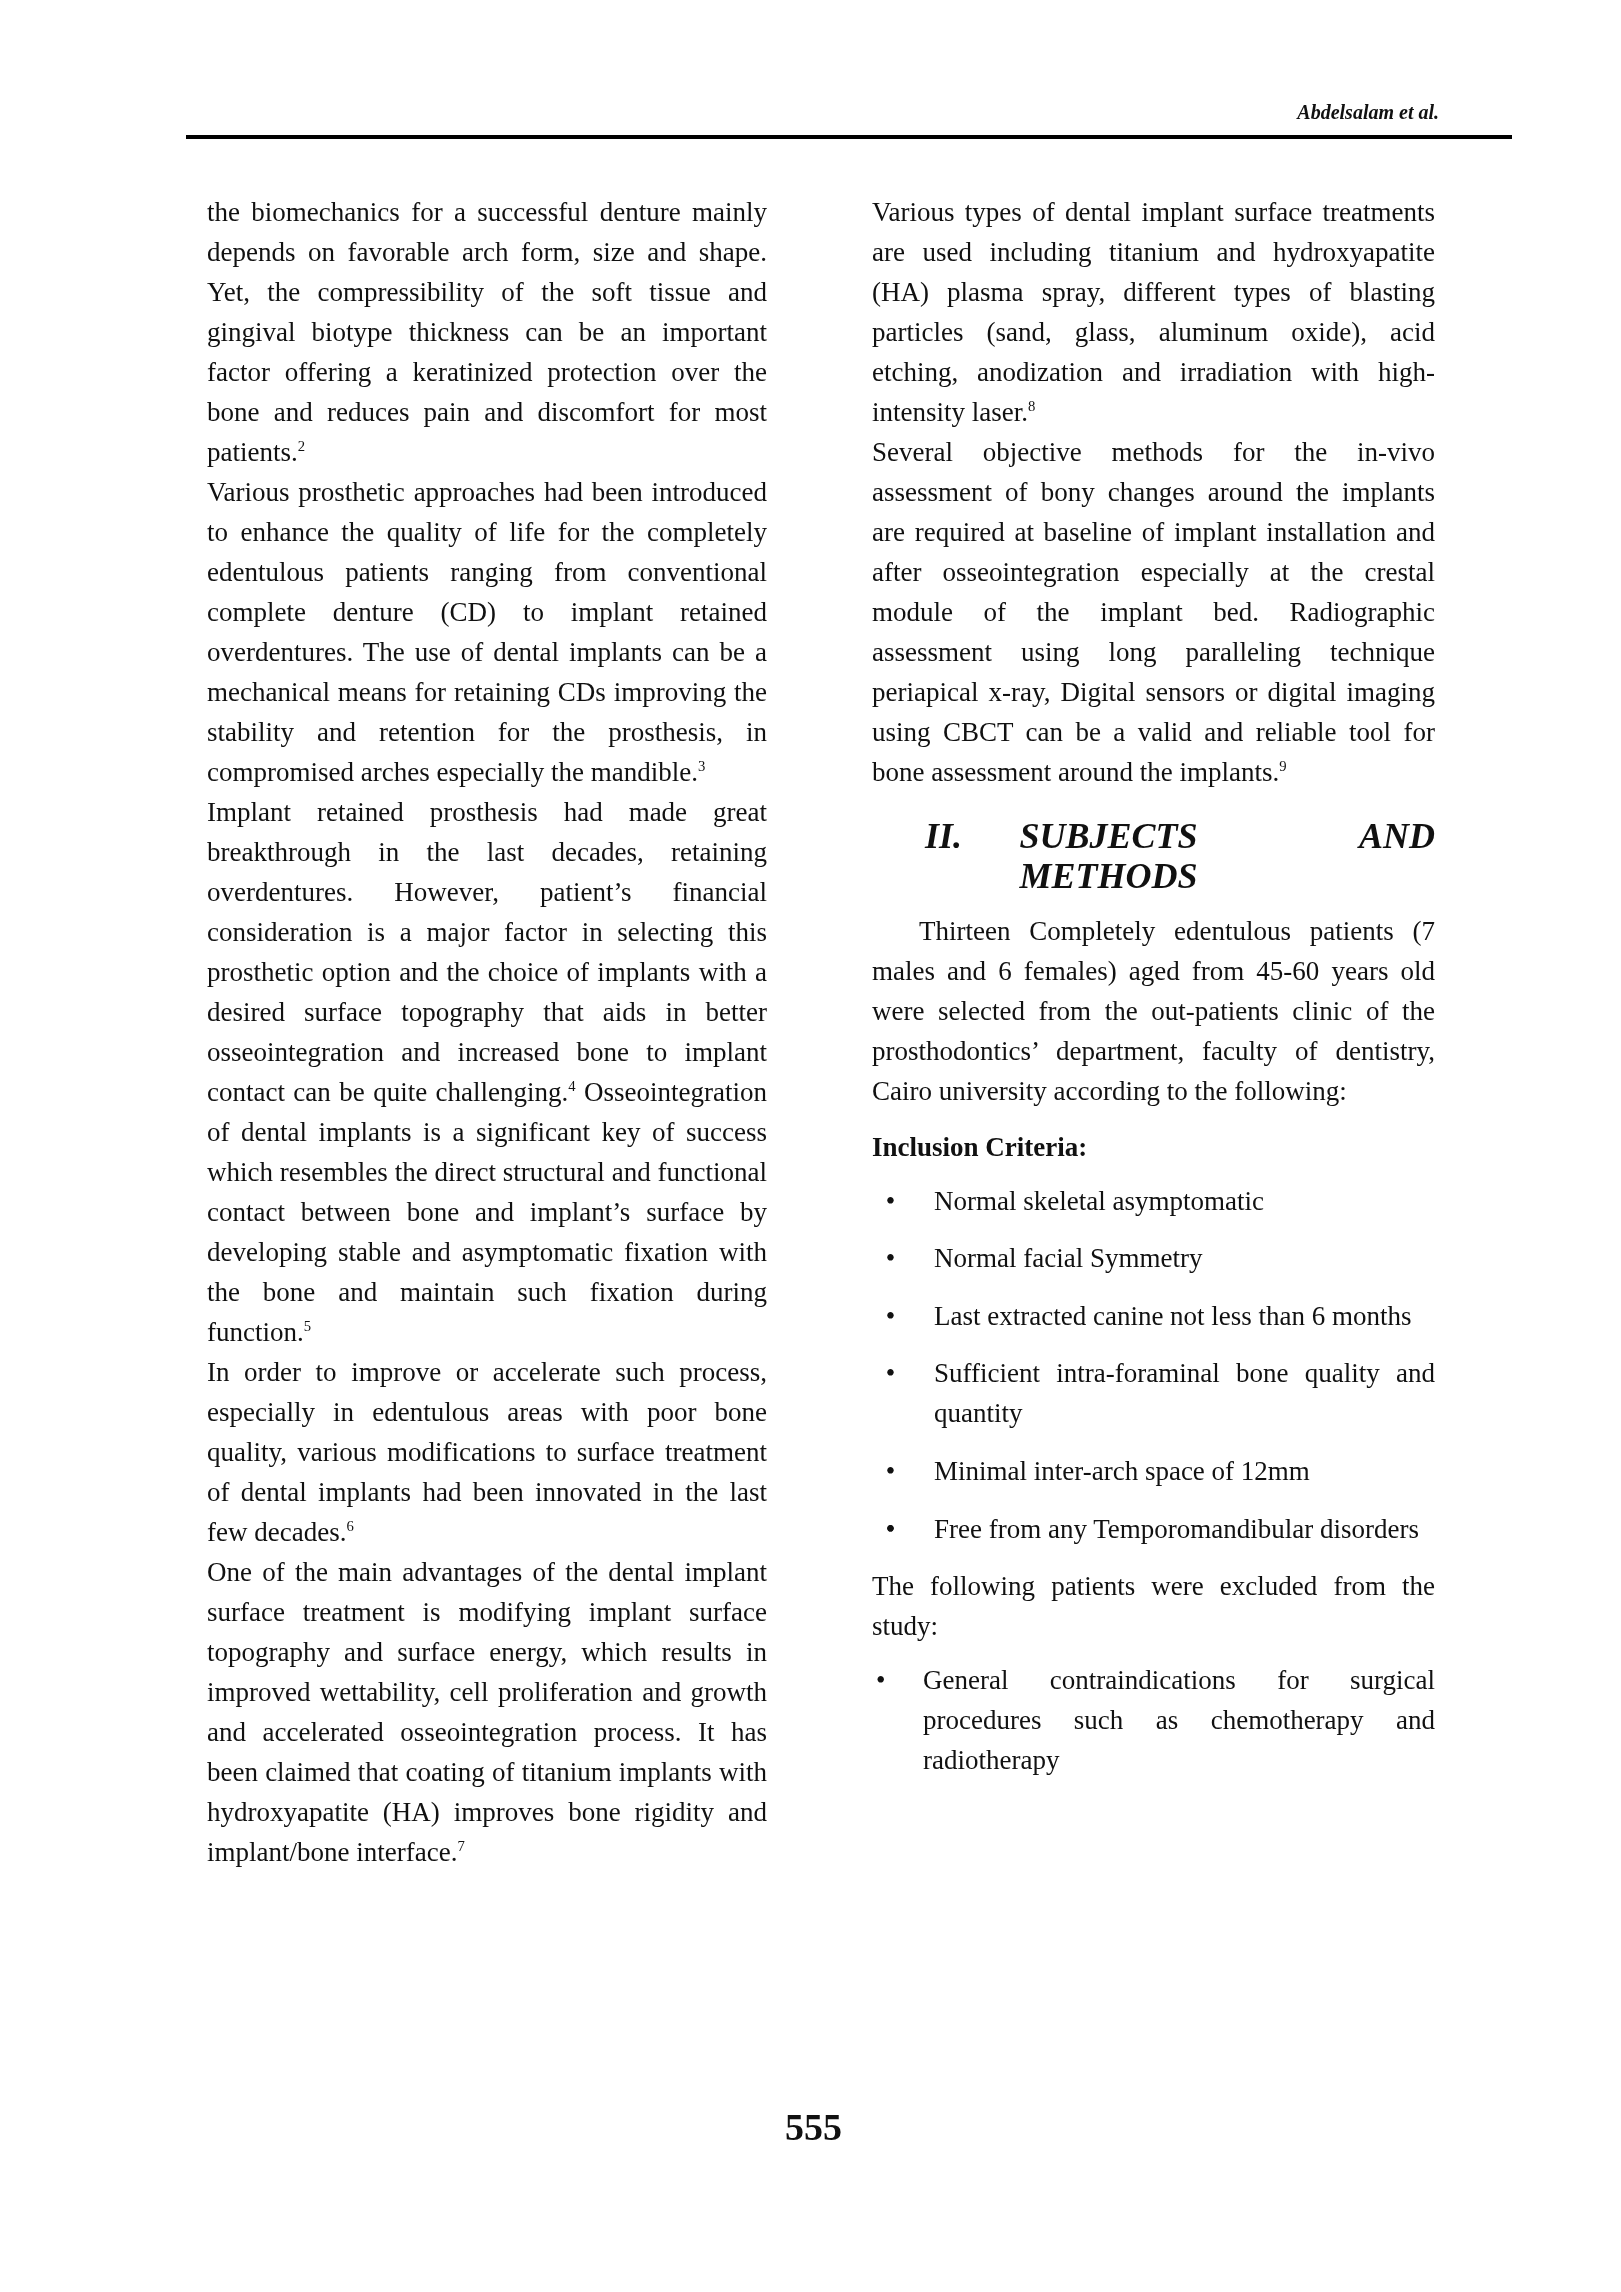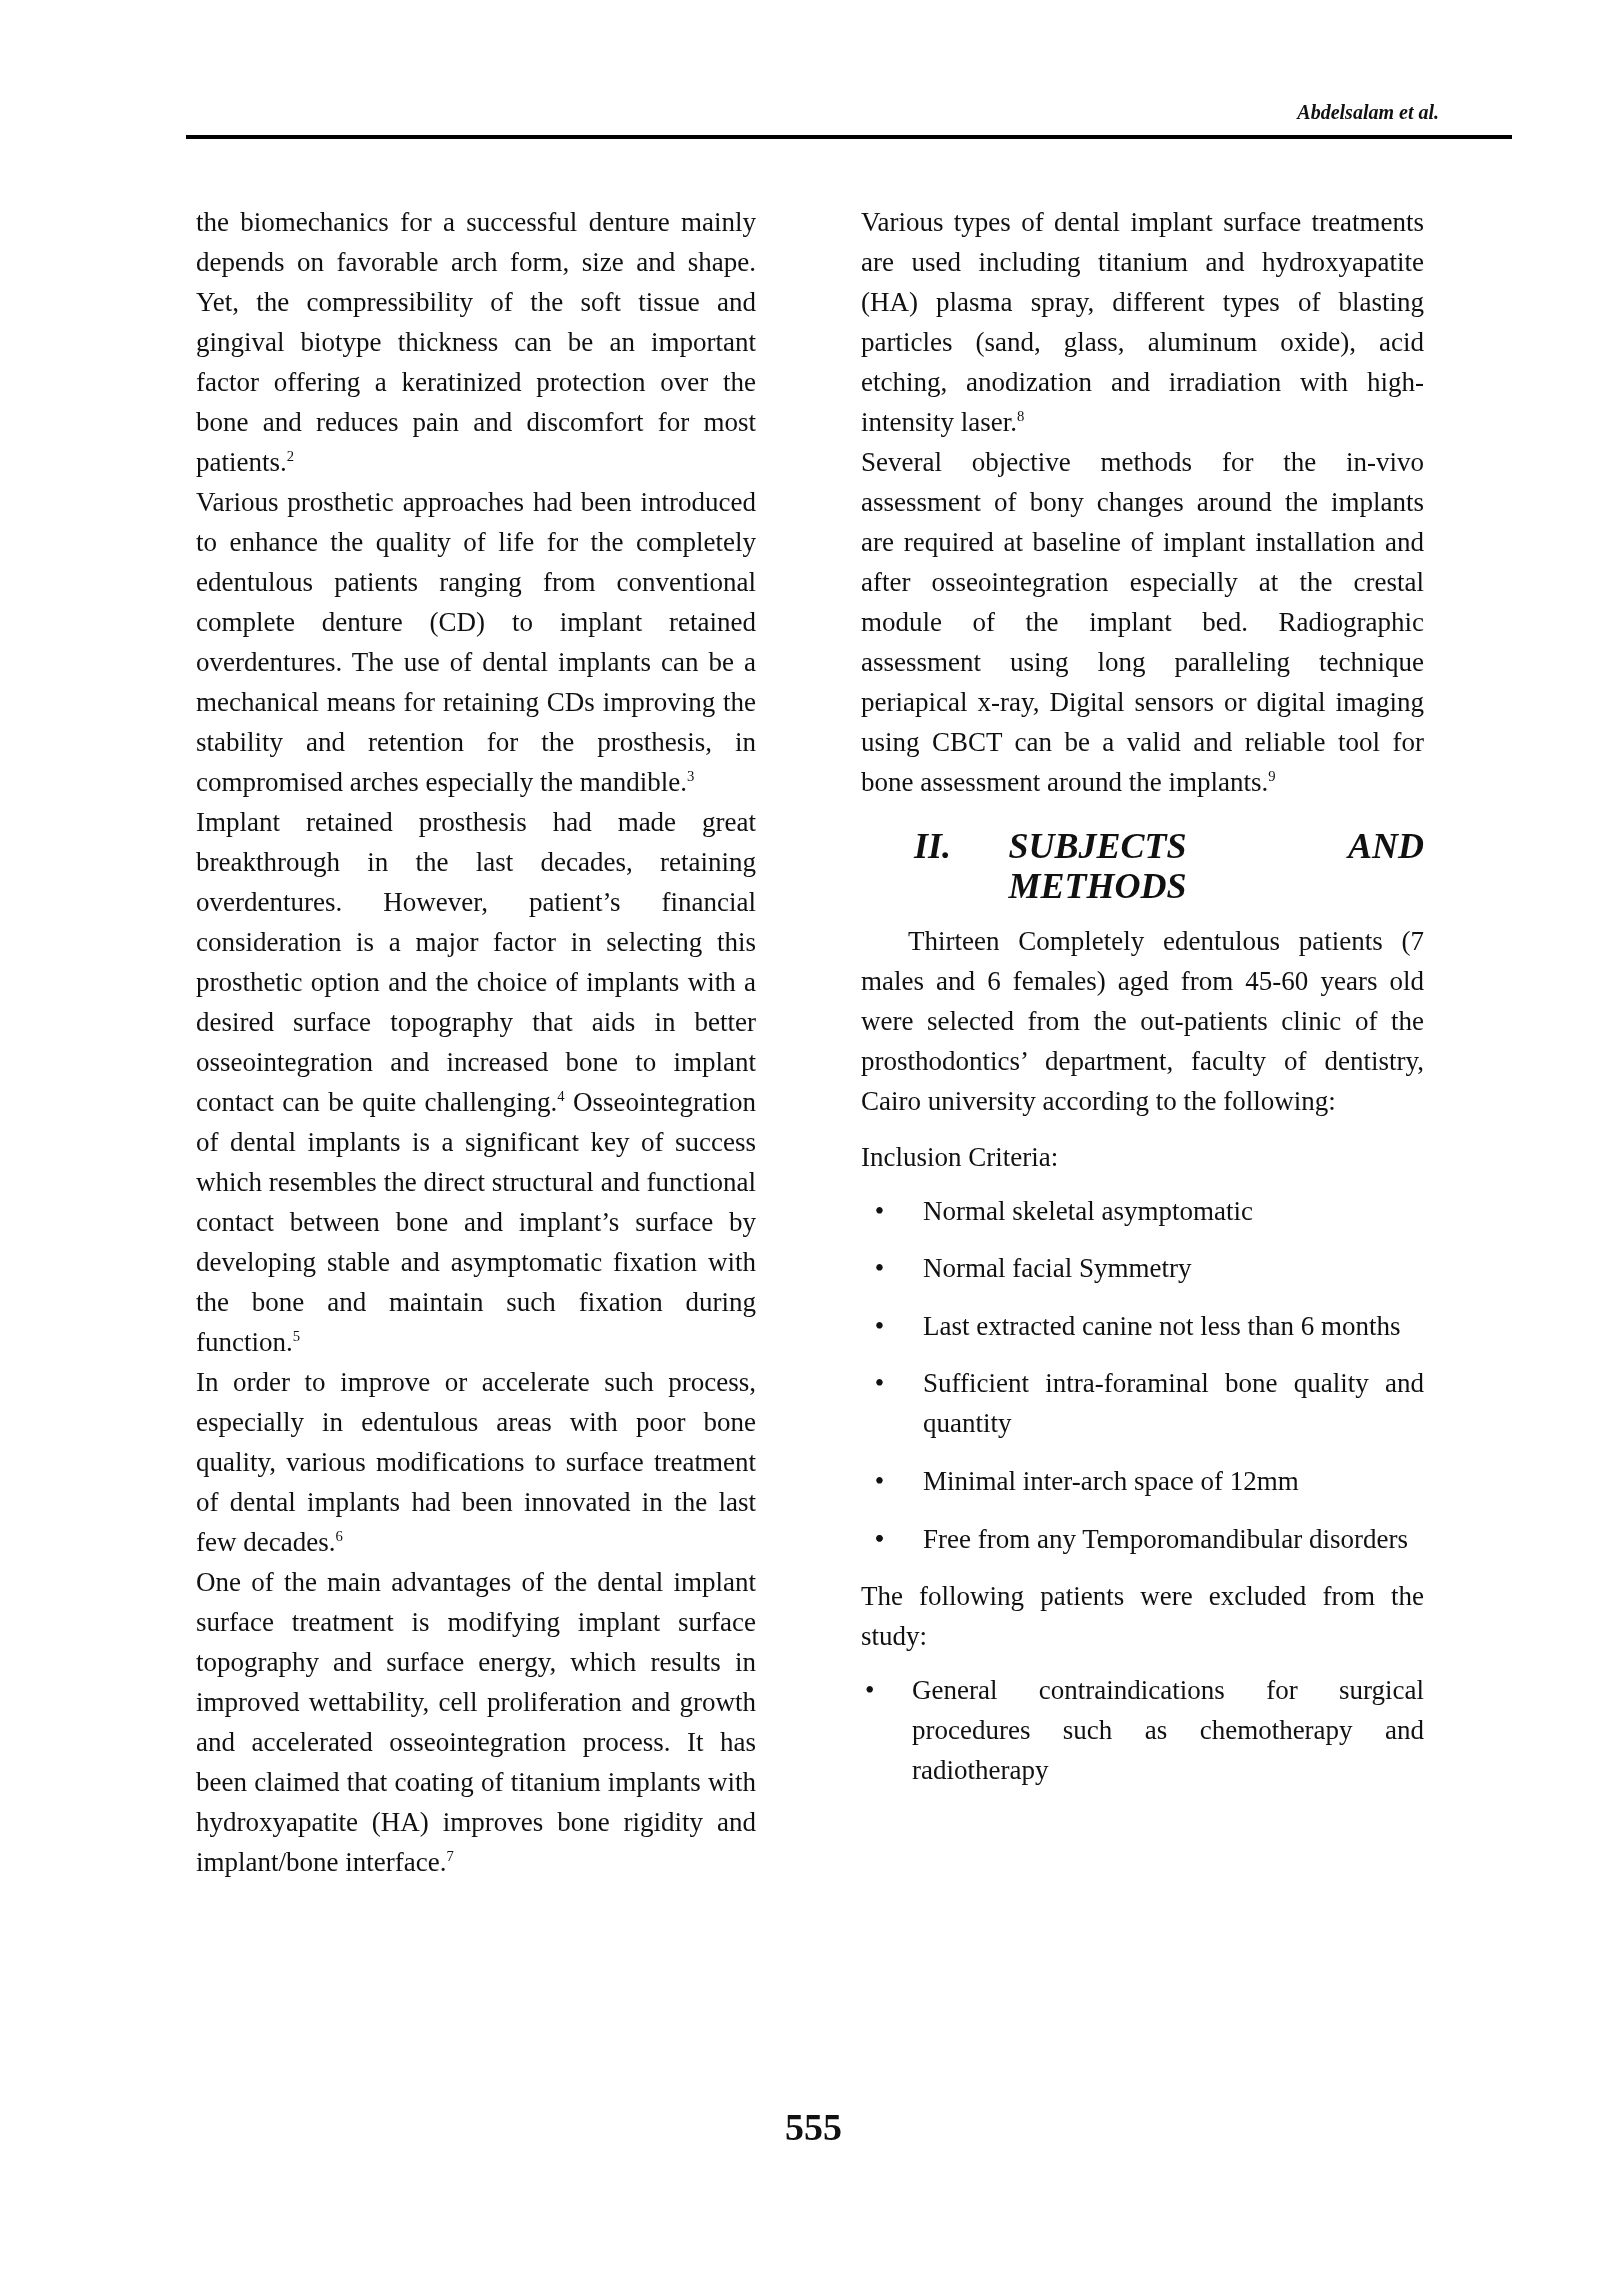--- a/index.html
+++ b/index.html
@@ -1,29 +1,29 @@
 <!DOCTYPE html>
 <html><head>
 <meta charset="utf-8">
 <style>
   html, body { margin: 0; padding: 0; background: #ffffff; }
   body { width: 1621px; height: 2293px; position: relative; overflow: hidden;
          font-family: "Liberation Serif", "DejaVu Serif", serif; color: #111; }
   .header-author { position: absolute; left: 1078px; top: 96px; width: 361px; text-align: right;
          font-weight: bold; font-style: italic; font-size: 20px; line-height: 33px; }
   .header-rule { position: absolute; left: 186px; top: 135px; width: 1326px; height: 3.9px; background: #000; }
-  .col { position: absolute; top: 202px; font-size: 27px; line-height: 40px; text-align: justify; }
+  .col { position: absolute; top: 192px; font-size: 27px; line-height: 40px; text-align: justify; margin-left: 11px; }
   .col-left { left: 196px; width: 560px; }
   .col-right { left: 861px; width: 563px; }
   .para { margin: 0; }
   .para sup { font-size: 14.7px; line-height: 0; vertical-align: 9.8px; }
   .section-heading { font-weight: bold; font-style: italic; margin: 23.5px 0 15.7px 0; display: flex; font-size: 36px; }
   .section-num { display: inline-block; width: 102px; padding-left: 53px; }
   .indent { text-indent: 47px; }
-  .label-line { margin: 15.7px 0 13.7px 0; }
+  .label-line { margin: 15.7px 0 13.7px 0; font-weight: bold; }
   ul.crit { list-style: none; margin: 0; padding: 0; }
   ul.crit li { position: relative; padding-left: 62px; margin-bottom: 17.6px; }
   ul.crit li .bullet { position: absolute; left: 13.7px; top: 0; }
   ul.excl { list-style: none; margin: 13.7px 0 0 0; padding: 0; }
   ul.excl li { position: relative; padding-left: 51px; }
   ul.excl li .bullet { position: absolute; left: 3.9px; top: 0; }
   .page-number { position: absolute; left: 686px; top: 2105px; width: 255px; text-align: center;
          font-weight: bold; font-size: 38px; }
 </style>
 </head>

